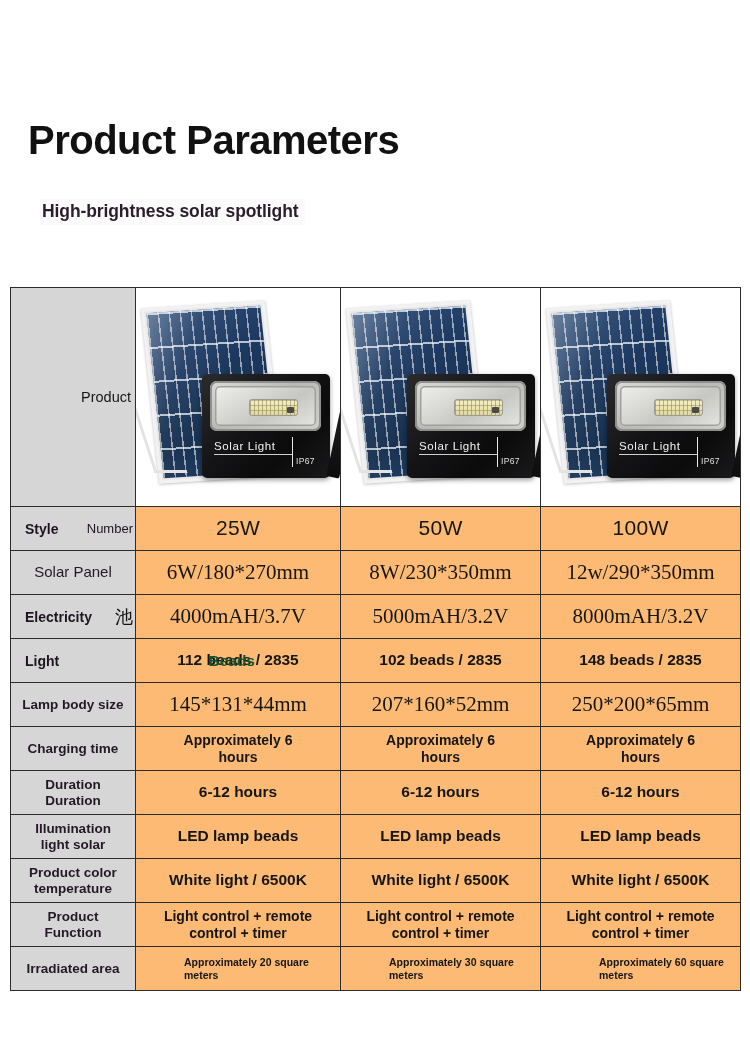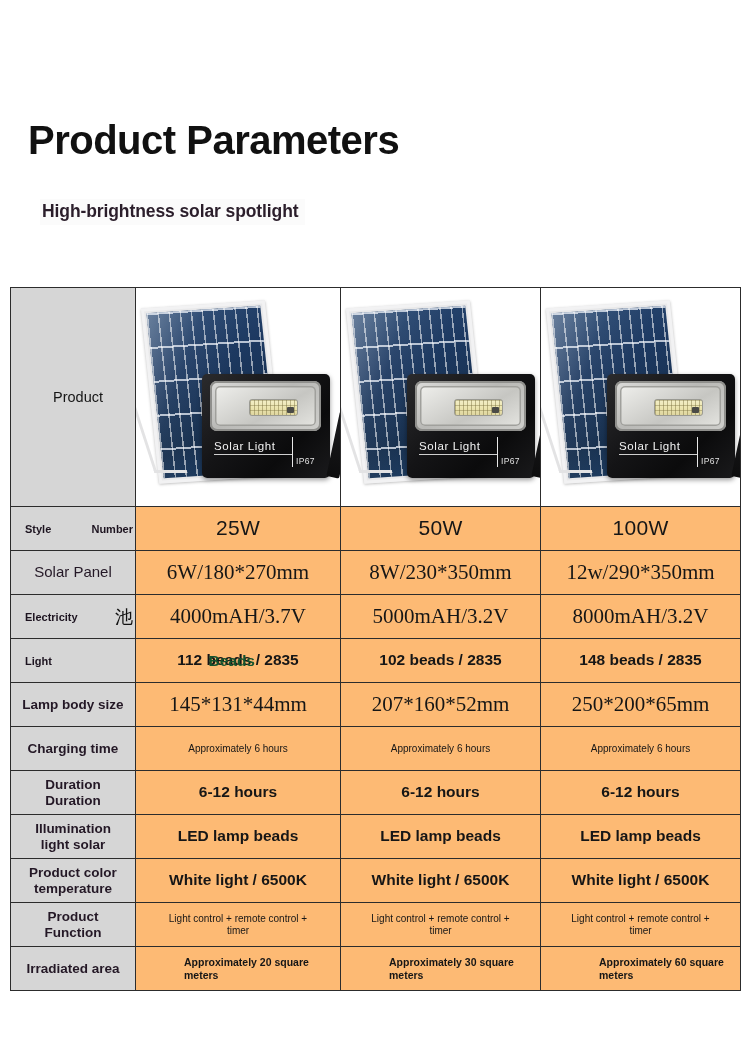--- a/index.html
+++ b/index.html
@@ -69,33 +69,33 @@
   .lbl {
     display: block;
     line-height: 1.12;
     padding: 2px 4px;
   }
   
   .lbl.sz-lg   { font-size: 15px; font-weight: normal; }
   .lbl.sz-md   { font-size: 13.5px; font-weight: bold; }
 
   
-  td.label-product { text-align: center; }
+  td.label-product { text-align: right; }
   td.label-product .lbl { padding-left: 14px; font-size: 14.5px; color: #161616; }
 
   
   .split-row {
     display: flex;
     align-items: center;
     justify-content: space-between;
     padding: 0 2px 0 14px;
     white-space: nowrap;
   }
-  .split-row .left  { font-size: 11px; font-weight: bold; color: #1d1420; text-align: right; }
-  .split-row .right { font-size: 11px; font-weight: bold; color: #1d1420; }
+  .split-row .left  { font-size: 14px; font-weight: bold; color: #1d1420; text-align: right; }
+  .split-row .right { font-size: 13px; font-weight: normal; color: #1d1420; }
   .split-row .right.cjk { font-size: 18px; font-weight: normal; color: #111; }
   .overflow-right {
     position: absolute;
     right: -120px;
     top: 50%;
     transform: translateY(-50%);
     white-space: nowrap;
     font-size: 15.5px;
     font-weight: bold;
     color: #14532d;
@@ -107,21 +107,21 @@
     color: #161616;
   }
   .v {
     display: block;
     line-height: 1.18;
     padding: 3px 6px;
   }
   .v.serif      { font-family: "Liberation Serif", serif; font-size: 21px; font-weight: normal; }
   .v.thin       { font-size: 21px; font-weight: normal; letter-spacing: 0.3px; }
   .v.bold-md    { font-size: 15.5px; font-weight: bold; }
-  .v.bold-xs    { font-size: 10px; font-weight: normal; }
+  .v.bold-xs    { font-size: 14px; font-weight: bold; }
   .v.left-xs    { font-size: 10.5px; font-weight: bold; text-align: left; padding-left: 48px; }
   .v.left-xs.narrow { padding-left: 58px; }
 
   
   td.product-cell { height: 218px; padding: 0; position: relative; background:#14532d; }
   .prod-stage {
     position: relative;
     width: 100%;
     height: 218px;
     overflow: hidden;

